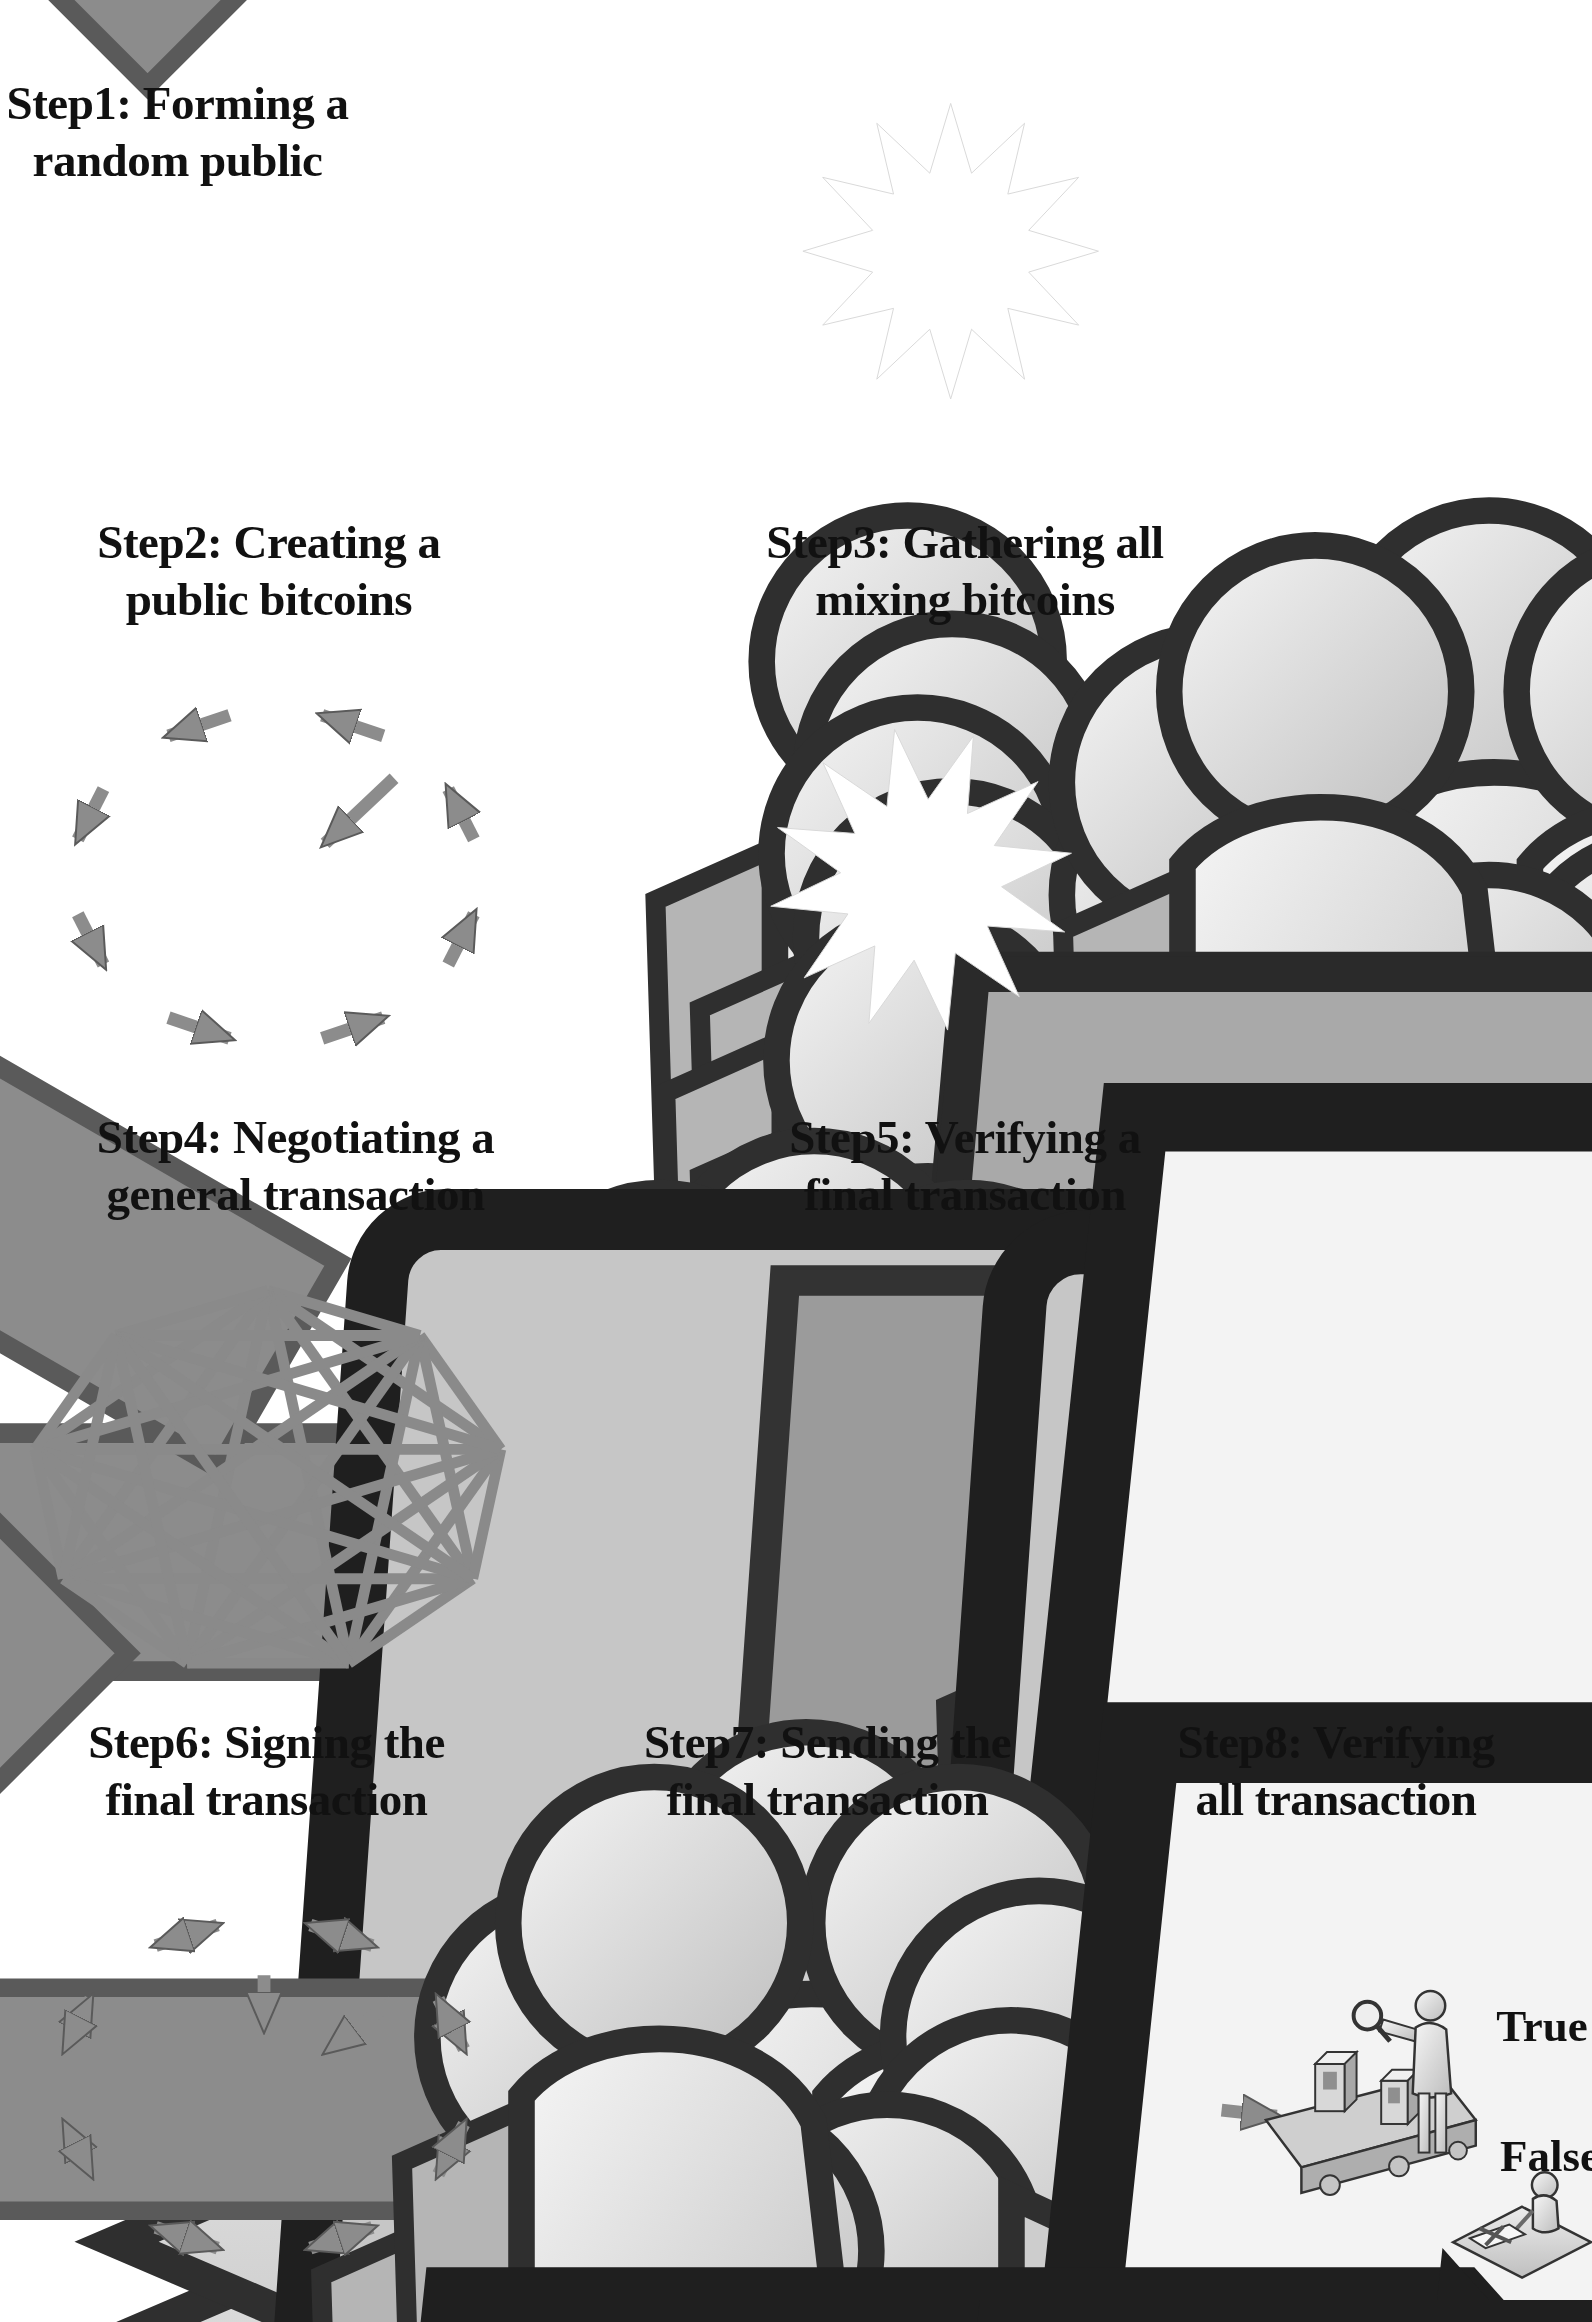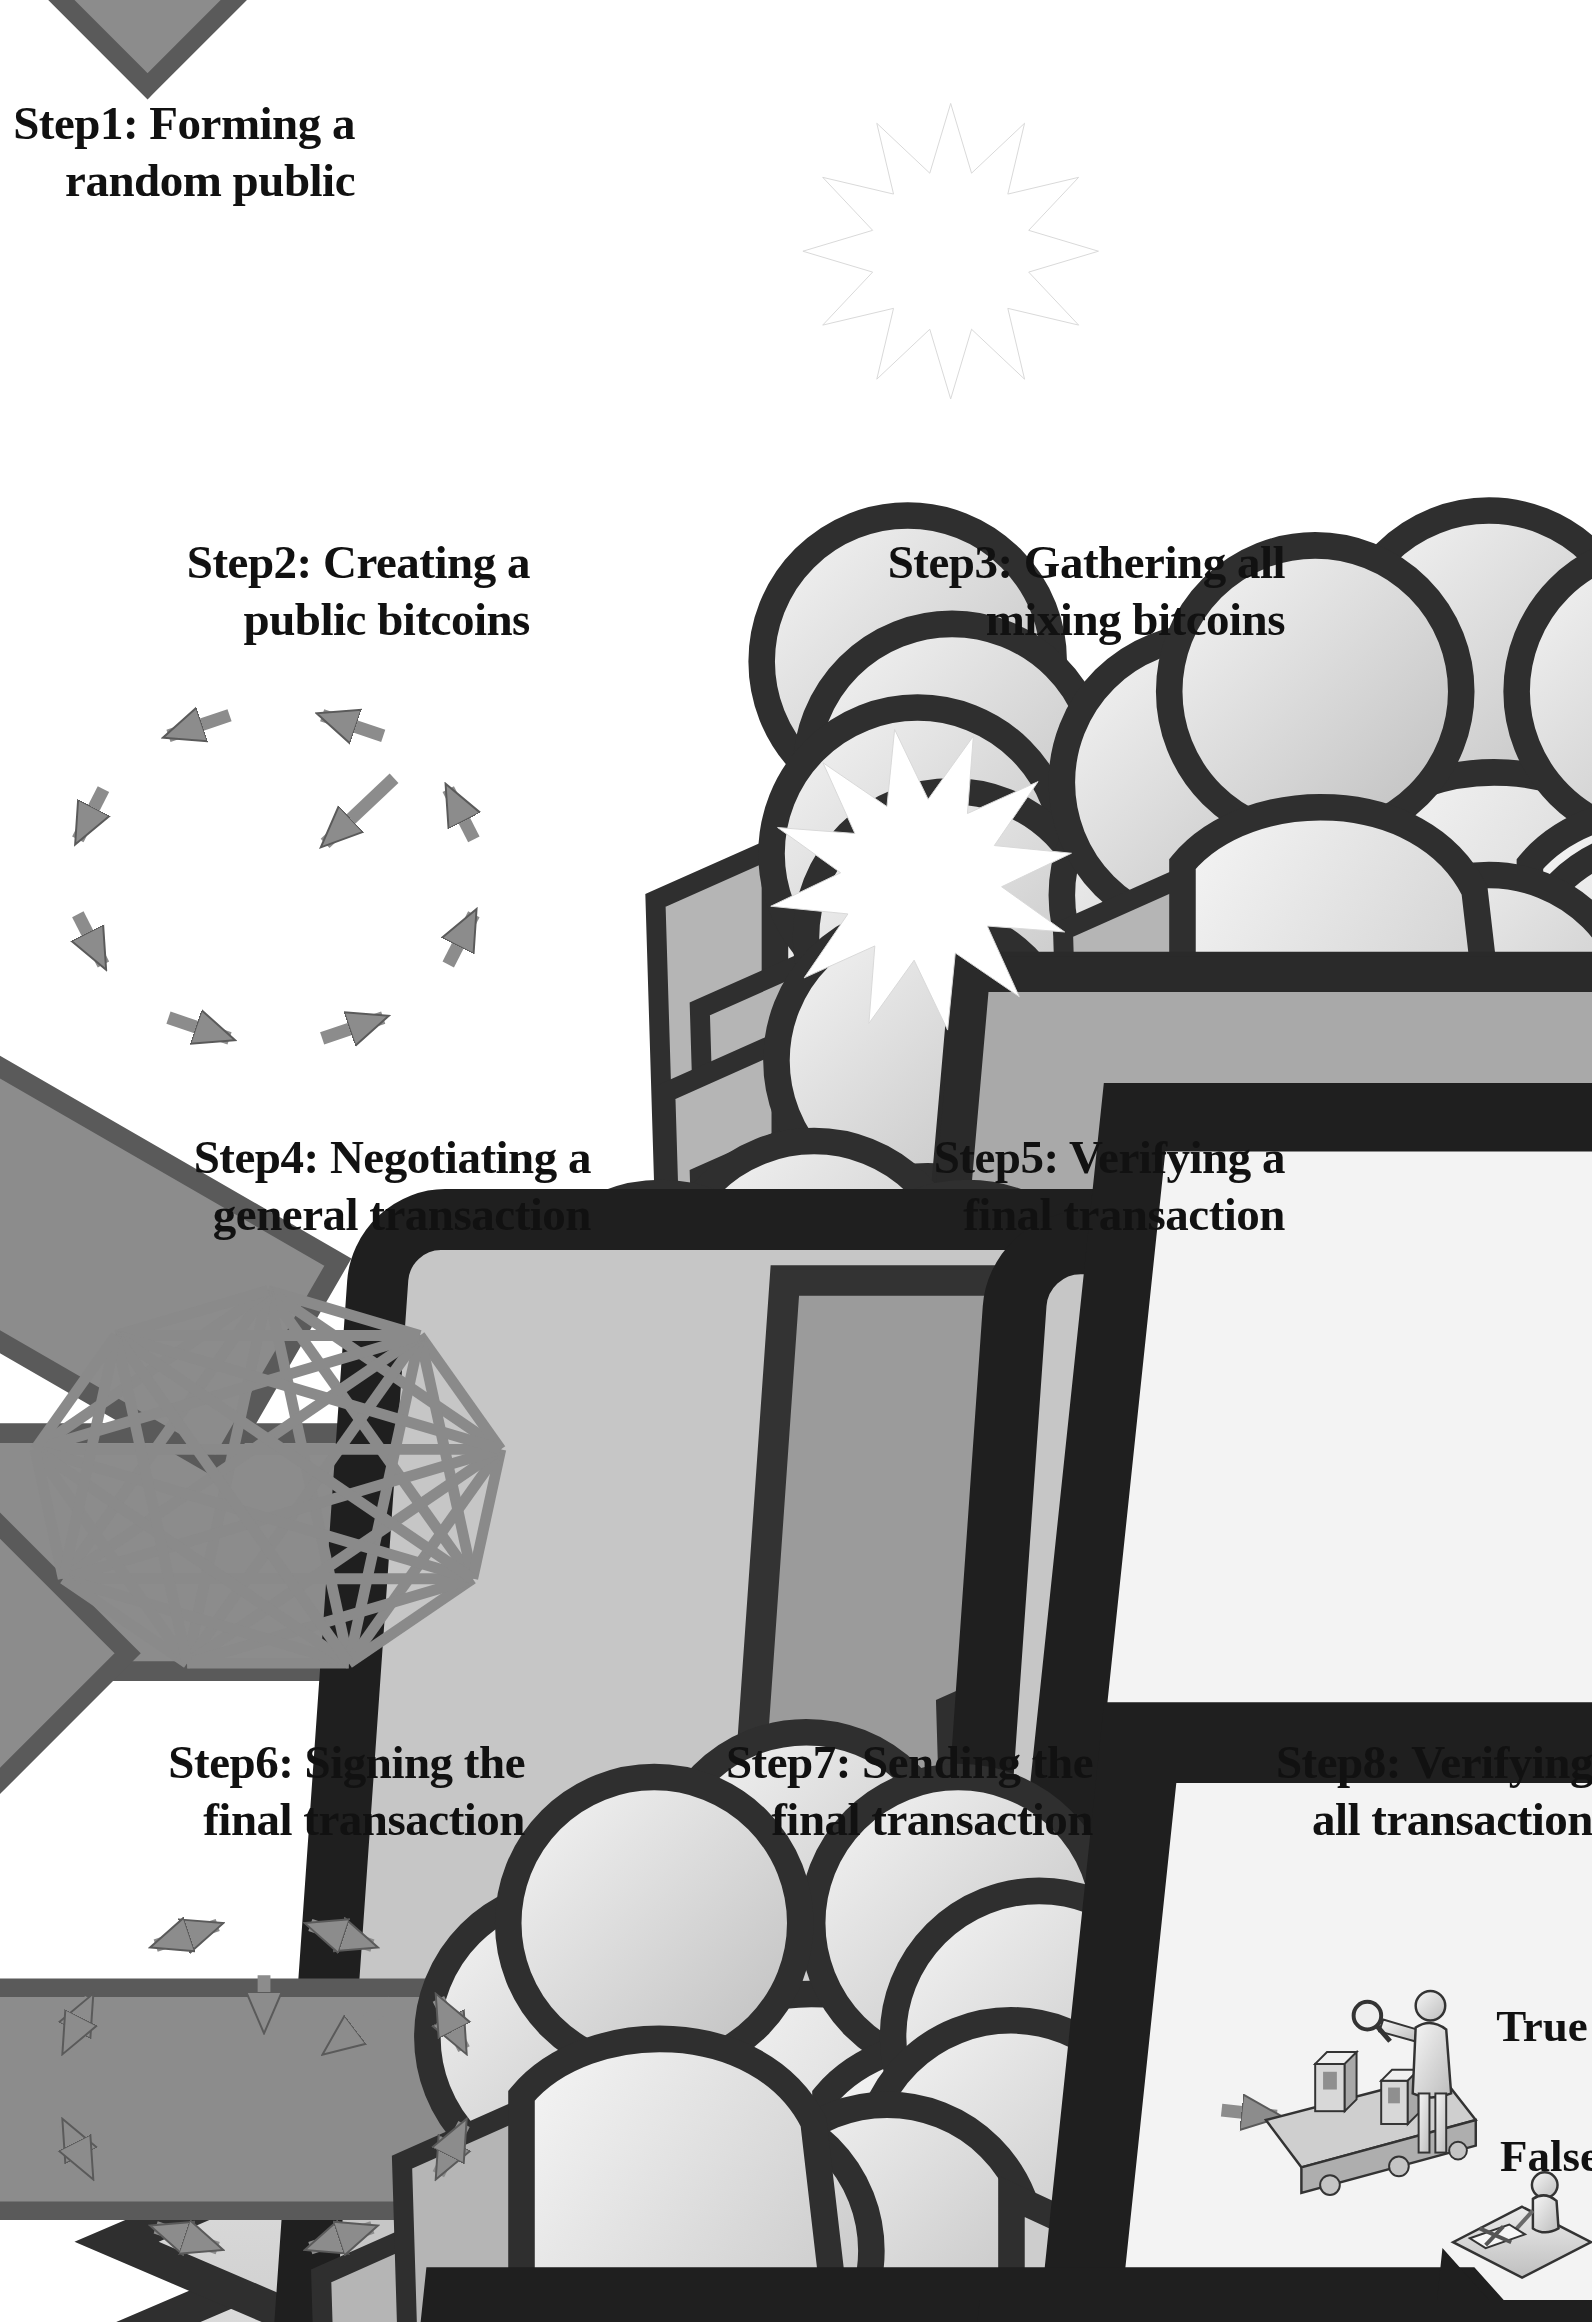--- a/index.html
+++ b/index.html
@@ -1,21 +1,21 @@
 <!DOCTYPE html>
 <html><head>
 <meta charset="utf-8">
 <style>
   html,body{margin:0;padding:0;background:#ffffff;}
   body{width:1593px;height:2323px;position:relative;overflow:hidden;
        font-family:"Liberation Serif","DejaVu Serif",serif;}
   #canvas{position:absolute;left:0;top:0;}
   .step-title{
-    position:absolute;text-align:right;color:#111;
-    font-weight:700;font-size:47px;line-height:1.22;letter-spacing:-0.5px;margin-top:20px;
+    position:absolute;text-align:center;color:#111;
+    font-weight:700;font-size:47px;line-height:1.22;letter-spacing:-0.5px;
   }
   .step-title span{display:block;}
   .outcome-label{
     position:absolute;text-align:center;color:#111;
     font-weight:700;font-size:45px;
   }
   svg .mesh{stroke:#8a8a8a;stroke-width:11;}
   svg .flow{stroke:#8c8c8c;stroke-width:13;fill:none;marker-end:url(#mh);}
   svg .flow2{stroke:#8c8c8c;stroke-width:13;fill:none;
              marker-start:url(#mhs);marker-end:url(#mh);}
@@ -401,21 +401,21 @@
   <span>general transaction</span>
 </div>
 <div class="step-title" style="left:645px;top:1109px;width:640px;">
   <span>Step5: Verifying a</span>
   <span>final transaction</span>
 </div>
 <div class="step-title" style="left:0px;top:1714px;width:517px;padding-left:8px;">
   <span>Step6: Signing the</span>
   <span>final transaction</span>
 </div>
-<div class="step-title" style="left:536px;top:1714px;width:557px;">
+<div class="step-title" style="left:549px;top:1714px;width:557px;">
   <span>Step7: Sending the</span>
   <span>final transaction</span>
 </div>
 <div class="step-title" style="left:1079px;top:1714px;width:514px;">
   <span>Step8: Verifying</span>
   <span>all transaction</span>
 </div>
 <div class="outcome-label" style="left:1473px;top:2000px;width:138px;">True</div>
 <div class="outcome-label" style="left:1476px;top:2130px;width:148px;">False</div>
 

